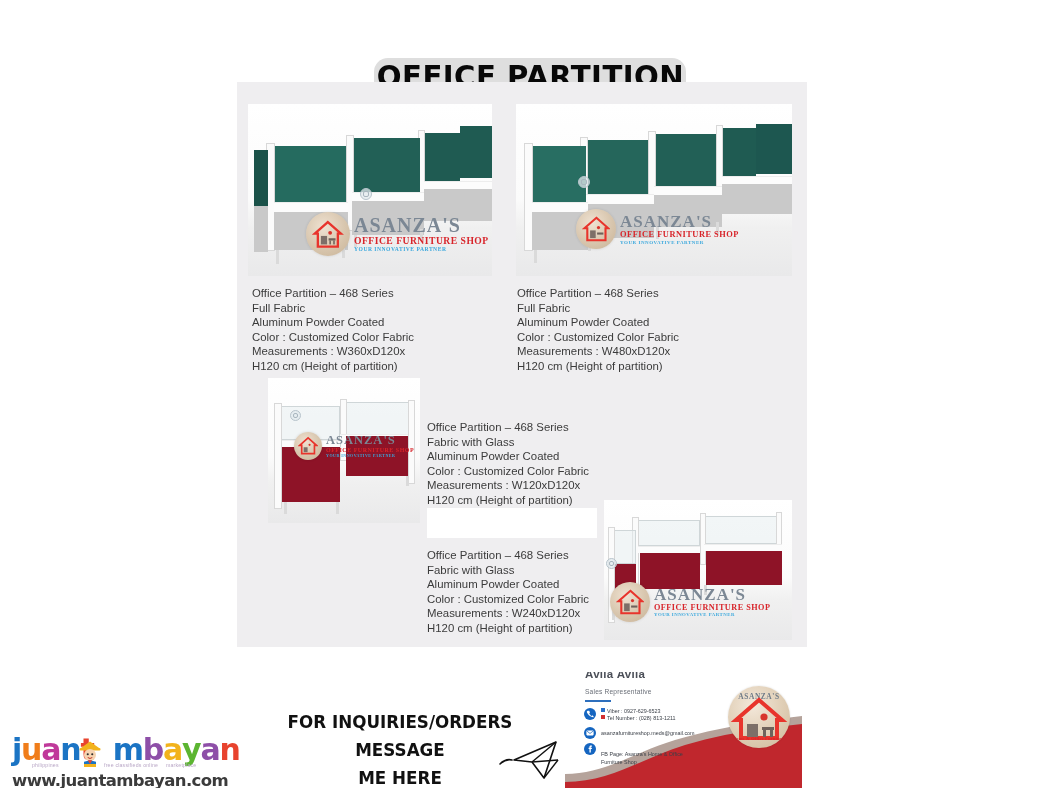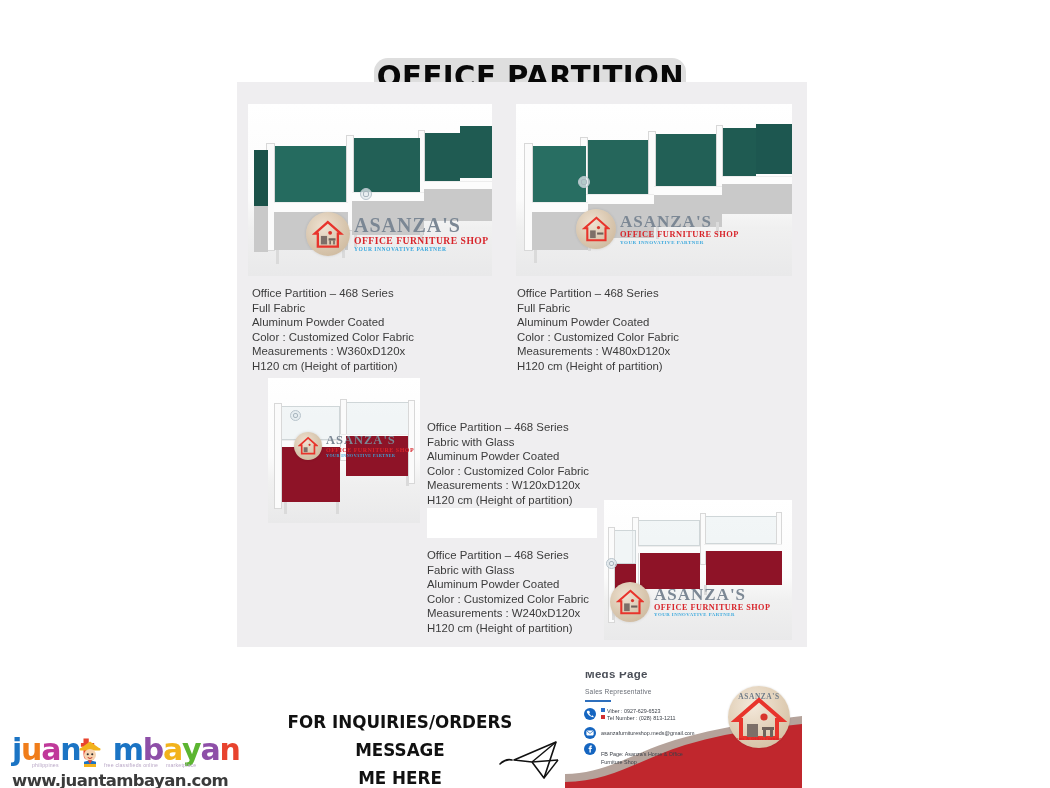--- a/index.html
+++ b/index.html
@@ -430,21 +430,21 @@
       <span style="position:absolute;left:152px;">marketplace</span>
     </div>
     <div class="jt-url">www.juantambayan.com</div>
   </div>
 
   <div class="card">
     <svg class="card-waves" viewBox="0 0 237 76" preserveAspectRatio="none">
       <path d="M0 62 C40 62 70 40 110 28 C150 16 190 10 237 4 L237 76 L0 76 Z" fill="#b5a39b"></path>
       <path d="M0 70 C45 70 78 46 120 33 C160 21 198 16 237 12 L237 76 L0 76 Z" fill="#c0272d"></path>
     </svg>
-    <div class="card-name">Meds Page</div>
+    <div class="card-name">Avila Avila</div>
     <div class="card-role">Sales Representative</div>
     <div class="card-rule"></div>
 
     <div class="card-rows">
       <div class="card-row">
         <span class="ci">
           <svg viewBox="0 0 10 10">
               <path d="M2 1 L4 1 L5 3 L4 4 C5 6 6 7 7 7.5 L8 6.5 L9.5 8 L9.5 9 C6 9.5 1 5 1 2 Z" fill="#fff"></path>
             </svg>
         </span>

